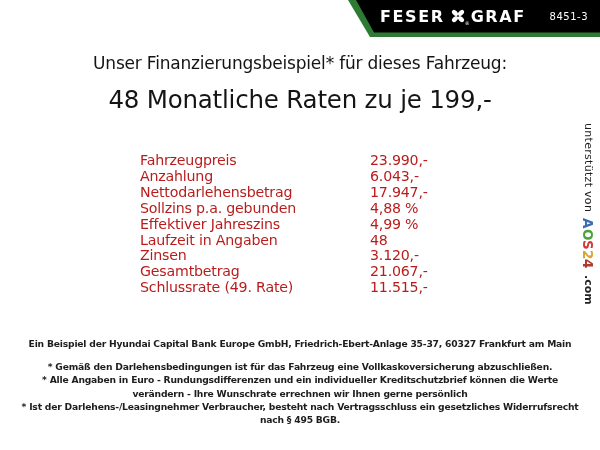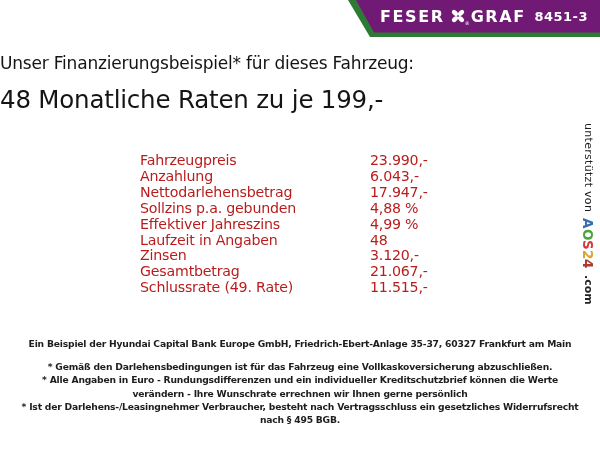--- a/index.html
+++ b/index.html
@@ -18,24 +18,24 @@
     position:absolute; top:0; right:0; width:258px; height:32.5px;
     clip-path:polygon(14px 0, 100% 0, 100% 100%, 32px 100%);
     display:flex; align-items:center; padding-left:38px; padding-right:12px;
     color:#fff;
   }
   .brand { display:flex; align-items:center; }
   .brand-name { font-size:16px; font-weight:700; letter-spacing:1.6px; }
   .clover { position:relative; width:16px; height:16px; margin:0 5px; display:inline-block; }
   .clover svg { width:16px; height:16px; display:block; }
   .reg { position:absolute; right:-4px; bottom:-2px; font-size:5px; font-weight:400; }
-  .code { margin-left:auto; font-size:13px; font-weight:700; letter-spacing:0.5px; }
+  .code { margin-left:auto; font-size:10px; font-weight:400; letter-spacing:0.5px; }
 
   
-  .title { position:absolute; top:53px; left:0; width:100%; color:#141414; }
+  .title { position:absolute; top:53px; left:0; width:100%; text-align:center; color:#141414; }
   .t1 { font-size:17px; letter-spacing:-0.2px; }
   .t2 { font-size:24.5px; margin-top:12px; letter-spacing:-0.2px; }
 
   
   .table { position:absolute; top:153px; left:130px; color:#b91c1c;margin-left:10px; }
   .row { display:flex; line-height:15.9px; font-size:14.2px; letter-spacing:-0.2px; }
   .lbl { width:230px; }
   .val { }
 
   
@@ -55,21 +55,21 @@
   .wm-brand { display:flex; flex-direction:column; align-items:center; }
   .wm-letter { writing-mode:vertical-rl; font-size:13.5px; font-weight:700; line-height:14px; }
   .wm-suffix { writing-mode:vertical-rl; font-size:11px; font-weight:700; color:#222; }
 </style>
 </head>
 <body>
 
 <div class="page">
 
   <div class="banner-back" style="background-color: rgb(45, 122, 53);"></div>
-  <div class="banner-front" style="background-color: #701a75;">
+  <div class="banner-front" style="background-color: #000000;">
     <span class="brand">
       <span class="brand-name">FESER</span>
       <span class="clover">
         <svg viewBox="0 0 20 20" aria-hidden="true">
           <g fill="#ffffff">
             <ellipse cx="6.2" cy="6.2" rx="4.4" ry="2.9" transform="rotate(45 6.2 6.2)"></ellipse>
             <ellipse cx="13.8" cy="6.2" rx="4.4" ry="2.9" transform="rotate(135 13.8 6.2)"></ellipse>
             <ellipse cx="6.2" cy="13.8" rx="4.4" ry="2.9" transform="rotate(135 6.2 13.8)"></ellipse>
             <ellipse cx="13.8" cy="13.8" rx="4.4" ry="2.9" transform="rotate(45 13.8 13.8)"></ellipse>
           </g>

